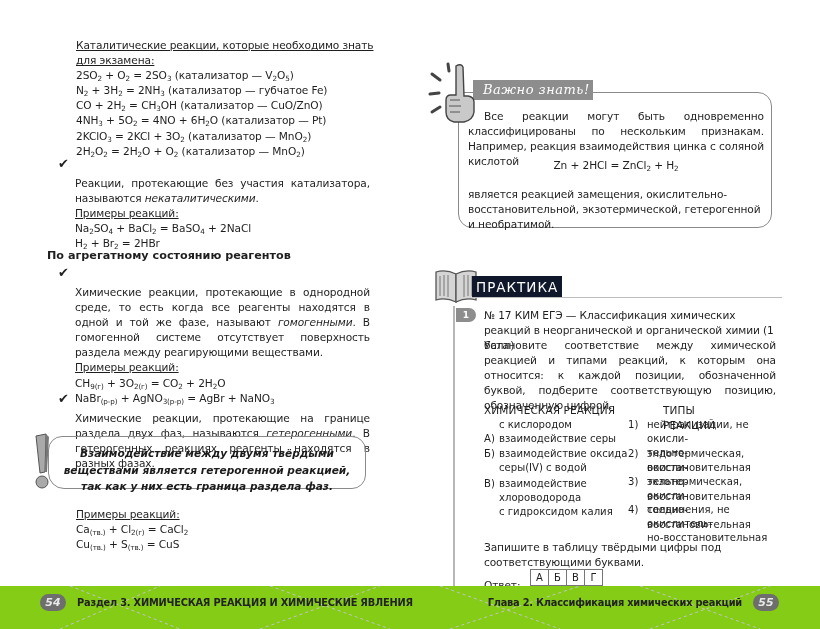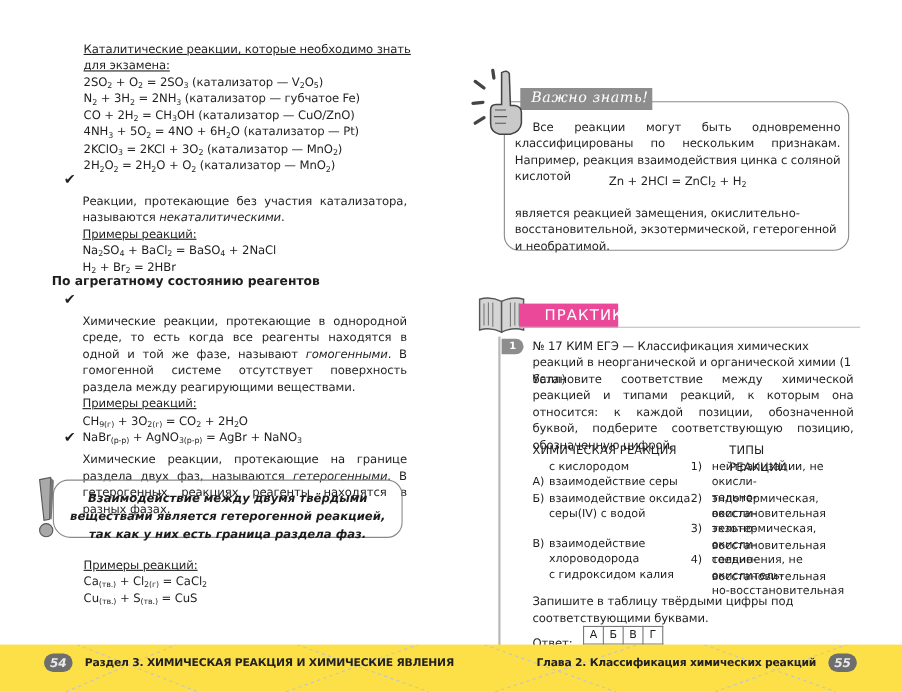--- a/index.html
+++ b/index.html
@@ -27,54 +27,54 @@
     #heterog { left: 58px; top: 391px; width: 312px; }
 
     
     #note { left: 48px; top: 436px; width: 318px; height: 53px; border: 1.2px solid #8a8a8a; border-radius: 14px; border-bottom-left-radius: 16px; }
     #note-text { position: absolute; left: 6px; right: 6px; top: 8px; font-size: 10.6px; line-height: 16.5px; font-weight: bold; font-style: italic; text-align: center; color: #1c1c1c; }
     #excl { left: 33px; top: 432px; width: 22px; height: 62px; }
 
     #het-examples { left: 76px; top: 507px; width: 280px; }
 
     
-    #footer { position: absolute; left: 0; top: 586px; width: 820px; height: 43px; background: #fde047; overflow: hidden; }
+    #footer { position: absolute; left: 0; top: 586px; width: 820px; height: 43px; background: #84cc16; overflow: hidden; }
     #footer svg.x { position: absolute; left: 0; top: 0; }
     .pnum { position: absolute; top: 8px; width: 26px; height: 17px; background: #6e6e6e; border-radius: 9px; color: #e8e8e8; font-style: italic; font-weight: bold; font-size: 11px; line-height: 17px; text-align: center; }
     #pnum-left { left: 40px; }
     #pnum-right { left: 753px; }
     .ftitle { position: absolute; top: 9px; font-size: 9.8px; font-weight: bold; line-height: 15px; color: #222; white-space: nowrap; letter-spacing: -0.2px; }
     #ftitle-left { left: 77px; }
     #ftitle-right { right: 78px; }
 
     
     #imp-box { left: 458px; top: 48px; width: 314px; height: 136px; border: 1.2px solid #8a8a8a; border-radius: 14px; border-top-left-radius: 0; }
     #imp-tab { left: 473px; top: 36px; width: 120px; height: 20px; background: #8d8d8d; color: #fff; font-style: italic; font-size: 13px; line-height: 20px; padding-left: 10px; letter-spacing: 0.5px; font-family: "DejaVu Serif", serif; }
     #finger { left: 428px; top: 16px; width: 60px; height: 66px; }
     #imp-text { left: 468px; top: 65px; width: 296px; }
     #imp-text .p1 { text-indent: 16px; text-align: justify; }
     #imp-eq { left: 468px; top: 114px; width: 296px; text-align: center; }
     #imp-text2 { left: 468px; top: 143px; width: 296px; }
 
     
     #prac-icon { left: 432px; top: 222px; width: 50px; height: 40px; }
-    #prac-bar { left: 472px; top: 232px; width: 90px; height: 22px; background: #ec4899; color: #fff; font-size: 13.5px; line-height: 22px; padding-left: 23px; letter-spacing: 1px; }
+    #prac-bar { left: 472px; top: 232px; width: 90px; height: 22px; background: #0f172a; color: #fff; font-size: 13.5px; line-height: 22px; padding-left: 4px; letter-spacing: 1px; }
     #prac-line { left: 472px; top: 253px; width: 310px; height: 1.3px; background: #bdbdbd; }
     #prac-vline { left: 453px; top: 262px; width: 1.6px; height: 310px; background: #b8b8b8; }
     #task-badge { left: 456px; top: 264px; width: 20px; height: 14px; background: #8d8d8d; color: #fff; font-size: 9px; line-height: 14px; text-align: center; font-weight: bold; border-radius: 0 7px 7px 0; }
     #task-head { left: 484px; top: 264px; width: 292px; }
     #task-body { left: 484px; top: 294px; width: 292px; text-align: justify; }
 
     #col-head-a { left: 484px; top: 359px; font-size: 10.5px; line-height: 15px; letter-spacing: 0.1px; }
     #col-head-b { left: 663px; top: 359px; font-size: 10.5px; line-height: 15px; letter-spacing: 0.1px; }
     .opt { position: absolute; font-size: 10.1px; line-height: 14.2px; }
     .opt .k { display: inline-block; width: 15px; }
     #optA { left: 484px; top: 374px; width: 150px; }
     #optB { left: 484px; top: 403px; width: 150px; }
-    #optC { left: 484px; top: 444px; width: 150px; }
+    #optC { left: 484px; top: 433px; width: 150px; }
     .opt2 { position: absolute; font-size: 10.1px; line-height: 14.2px; left: 628px; width: 155px; }
     .opt2 .k { position: absolute; left: 0; top: 0; }
     .opt2 .b { display: block; padding-left: 19px; }
     #opt1 { top: 374px; }
     #opt2 { top: 403px; }
     #opt3 { top: 431px; }
     #opt4 { top: 459px; }
 
     #write { left: 484px; top: 496px; width: 292px; }
     #ans-label { left: 484px; top: 534px; }

